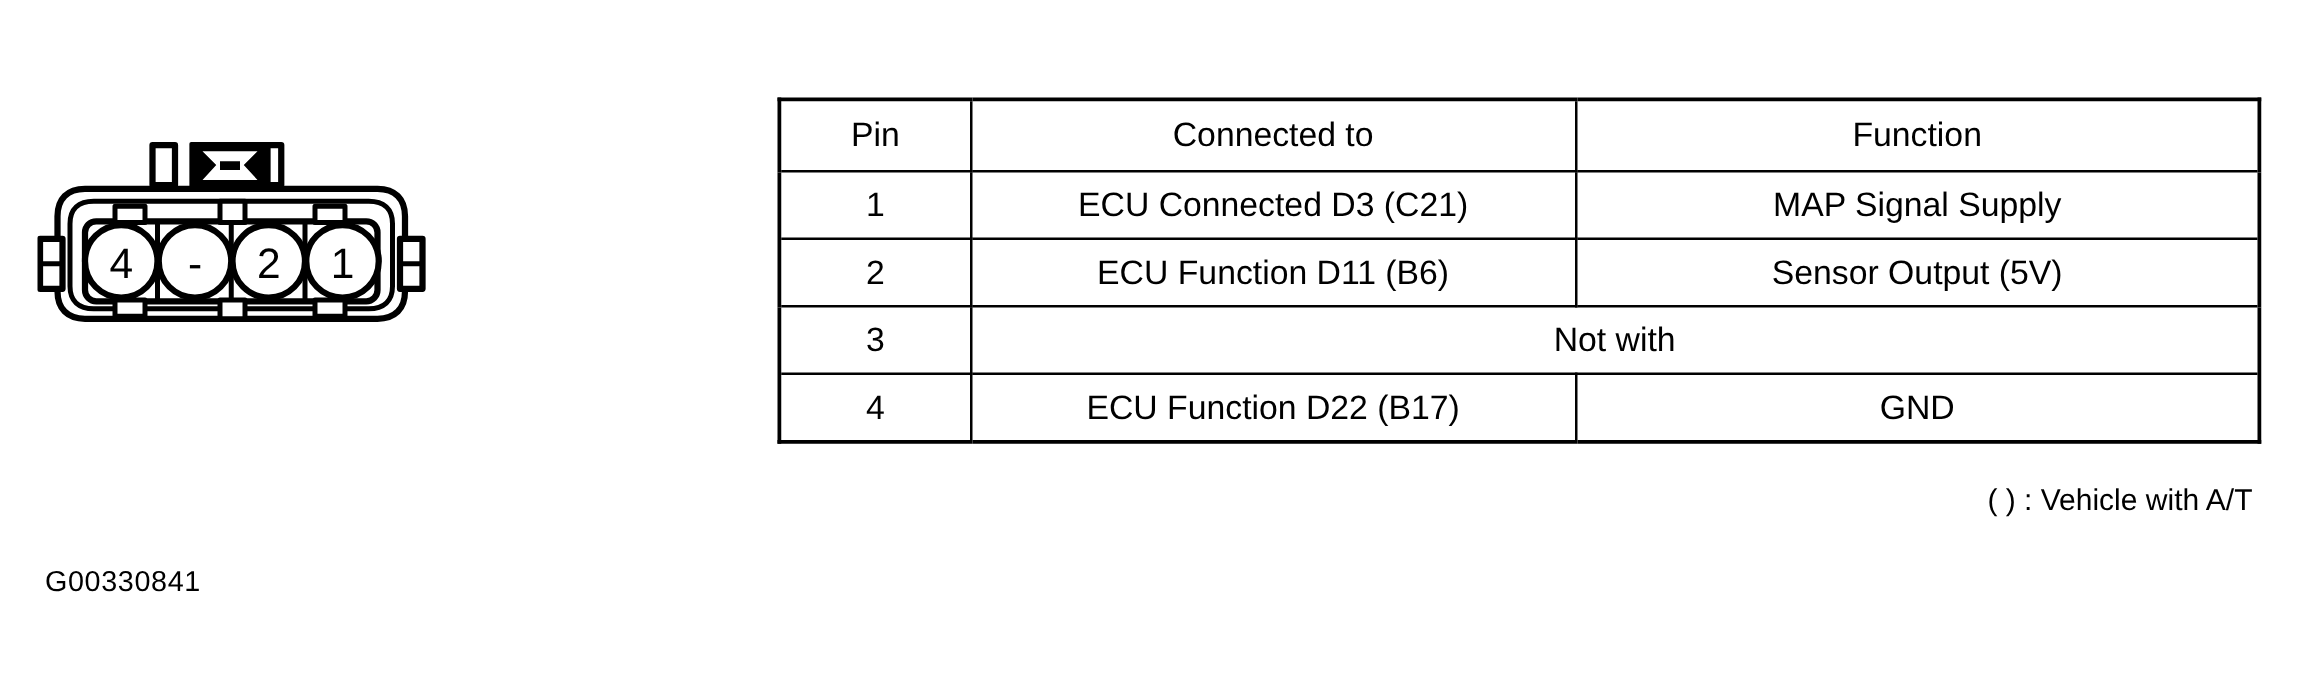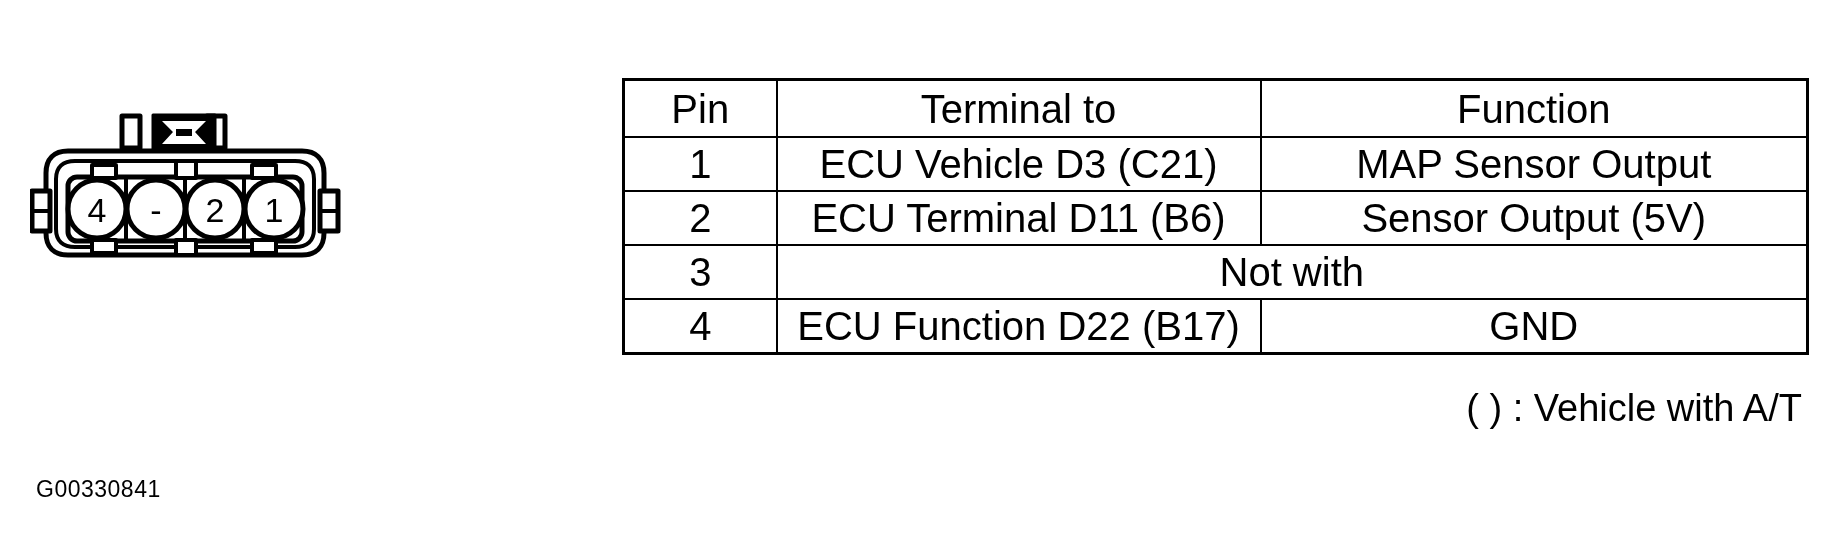--- a/index.html
+++ b/index.html
@@ -33,21 +33,21 @@
     font-family: "Liberation Sans", sans-serif;
     font-size: 34px;
     font-weight: 400;
     fill: #000000;
   }
 
   
   #figure-id {
     position: absolute;
     left: 36px;
-    top: 476px;
+    top: 452px;
     font-size: 23px;
     letter-spacing: 0.5px;
     white-space: nowrap;
   }
 
   
   #pinout-table-wrap {
     position: absolute;
     left: 622px;
     top: 78px;
@@ -62,21 +62,21 @@
   table.pinout col.c-pin      { width: 153px; }
   table.pinout col.c-connected{ width: 484px; }
   table.pinout col.c-function { width: 547px; }
 
   table.pinout th,
   table.pinout td {
     border: 2px solid #000;
     text-align: center;
     vertical-align: middle;
     height: 52px;
-    font-size: 40px;
+    font-size: 27px;
     font-weight: 400;
     padding: 0 4px;
     white-space: nowrap;
     line-height: 1.05;
   }
   table.pinout th {
     font-weight: 400;
   }
   table.pinout tr.header-row th { height: 55px; }
 
@@ -88,21 +88,21 @@
   table.pinout th:last-child,
   table.pinout td:last-child     { border-right-width: 3px; }
 
   
   #table-footnote {
     position: absolute;
     left: 622px;
     top: 387px;
     width: 1184px;
     text-align: right;
-    font-size: 38px;
+    font-size: 24px;
     white-space: nowrap;
     padding-right: 4px;
     box-sizing: border-box;
   }
 </style>
 </head>
 <body>
 
 <div id="connector-diagram">
   <svg width="330" height="165" viewBox="0 0 330 165" xmlns="http://www.w3.org/2000/svg">
@@ -160,33 +160,33 @@
 <div id="pinout-table-wrap">
   <table class="pinout">
     <colgroup>
       <col class="c-pin">
       <col class="c-connected">
       <col class="c-function">
     </colgroup>
     <thead>
       <tr class="header-row">
         <th>Pin</th>
-        <th>Terminal to</th>
+        <th>Connected to</th>
         <th>Function</th>
       </tr>
     </thead>
     <tbody>
       <tr>
         <td>1</td>
-        <td>ECU Vehicle D3 (C21)</td>
-        <td>MAP Sensor Output</td>
+        <td>ECU Connected D3 (C21)</td>
+        <td>MAP Signal Supply</td>
       </tr>
       <tr>
         <td>2</td>
-        <td>ECU Terminal D11 (B6)</td>
+        <td>ECU Function D11 (B6)</td>
         <td>Sensor Output (5V)</td>
       </tr>
       <tr>
         <td>3</td>
         <td colspan="2">Not with</td>
       </tr>
       <tr>
         <td>4</td>
         <td>ECU Function D22 (B17)</td>
         <td>GND</td>

